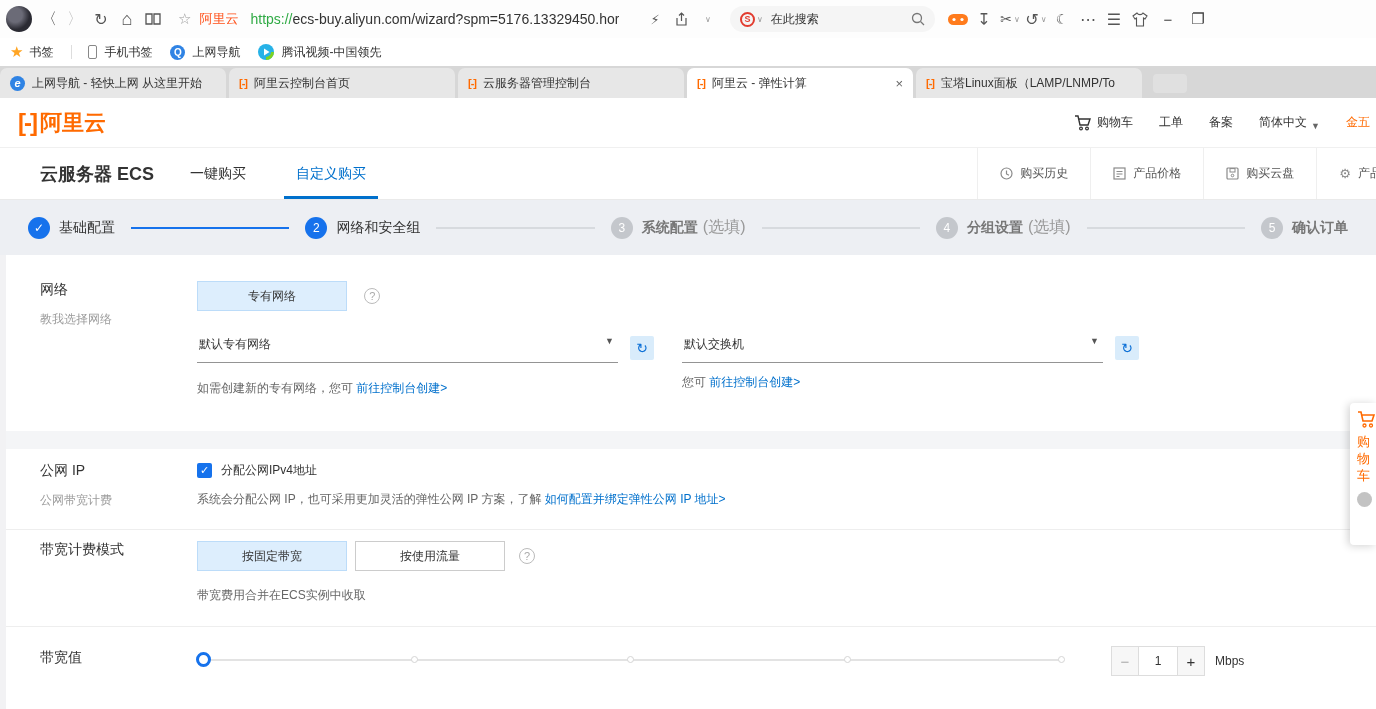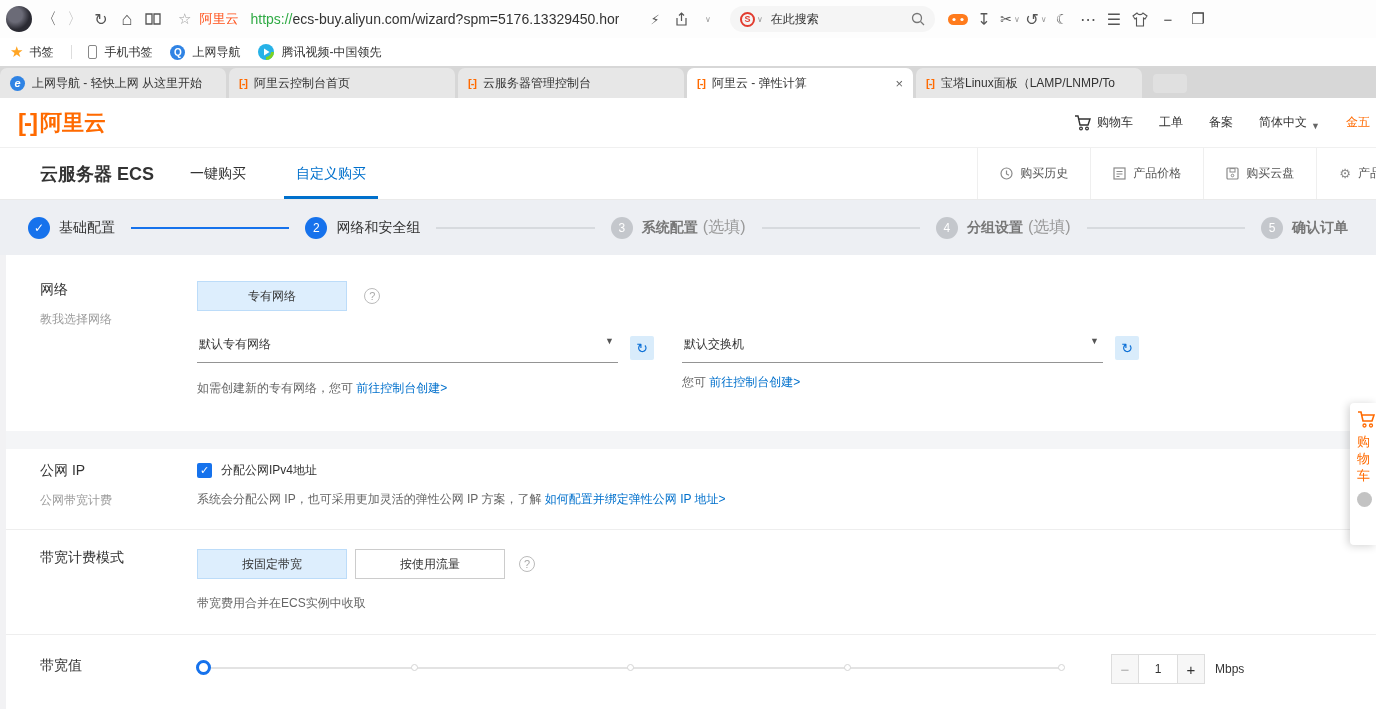--- a/index.html
+++ b/index.html
@@ -402,21 +402,21 @@
       <div class="chkrow">
         <span class="chk">✓</span>
         <span>分配公网IPv4地址</span>
       </div>
       <div class="note" style="margin-top:12px">
         <span>系统会分配公网 IP，也可采用更加灵活的弹性公网 IP 方案，了解 </span><a class="link">如何配置并绑定弹性公网 IP 地址&gt;</a>
       </div>
     </div>
   </div>
 
-  <div class="row divline" style="padding-top:19px;padding-bottom:22px">
+  <div class="row divline" style="padding-top:11px;padding-bottom:22px">
     <div class="lblcol">
       <div class="main">带宽计费模式</div>
     </div>
     <div class="ctrlcol">
       <div class="modebtns">
         <span class="typebtn">按固定带宽</span>
         <span class="typebtn plain">按使用流量</span>
         <span class="qmark">?</span>
       </div>
       <div class="note" style="margin-top:16px">带宽费用合并在ECS实例中收取</div>

